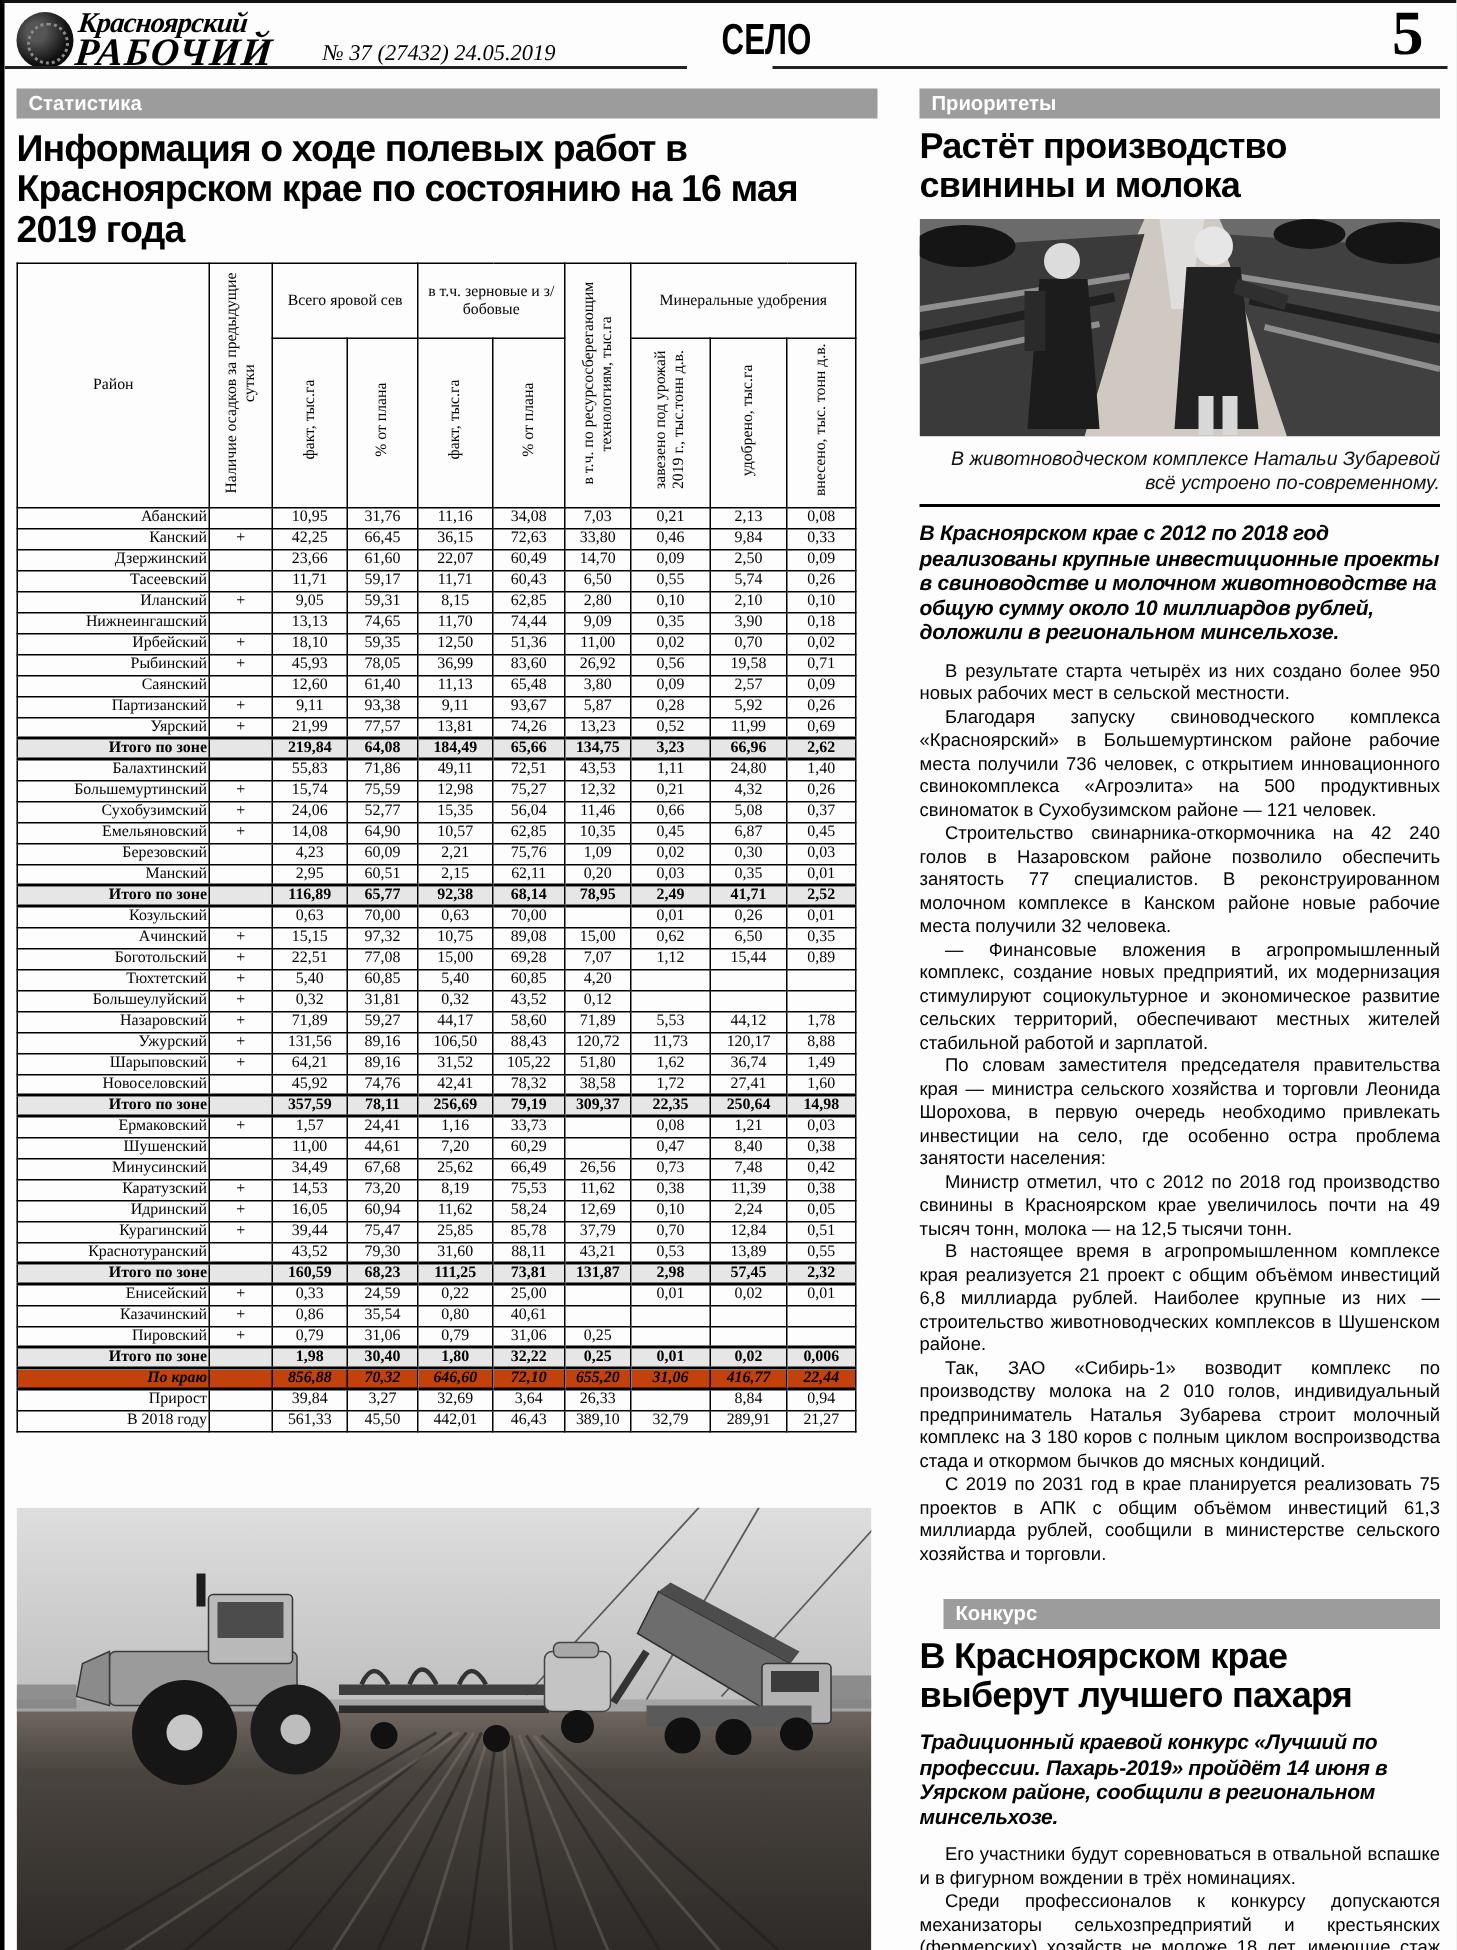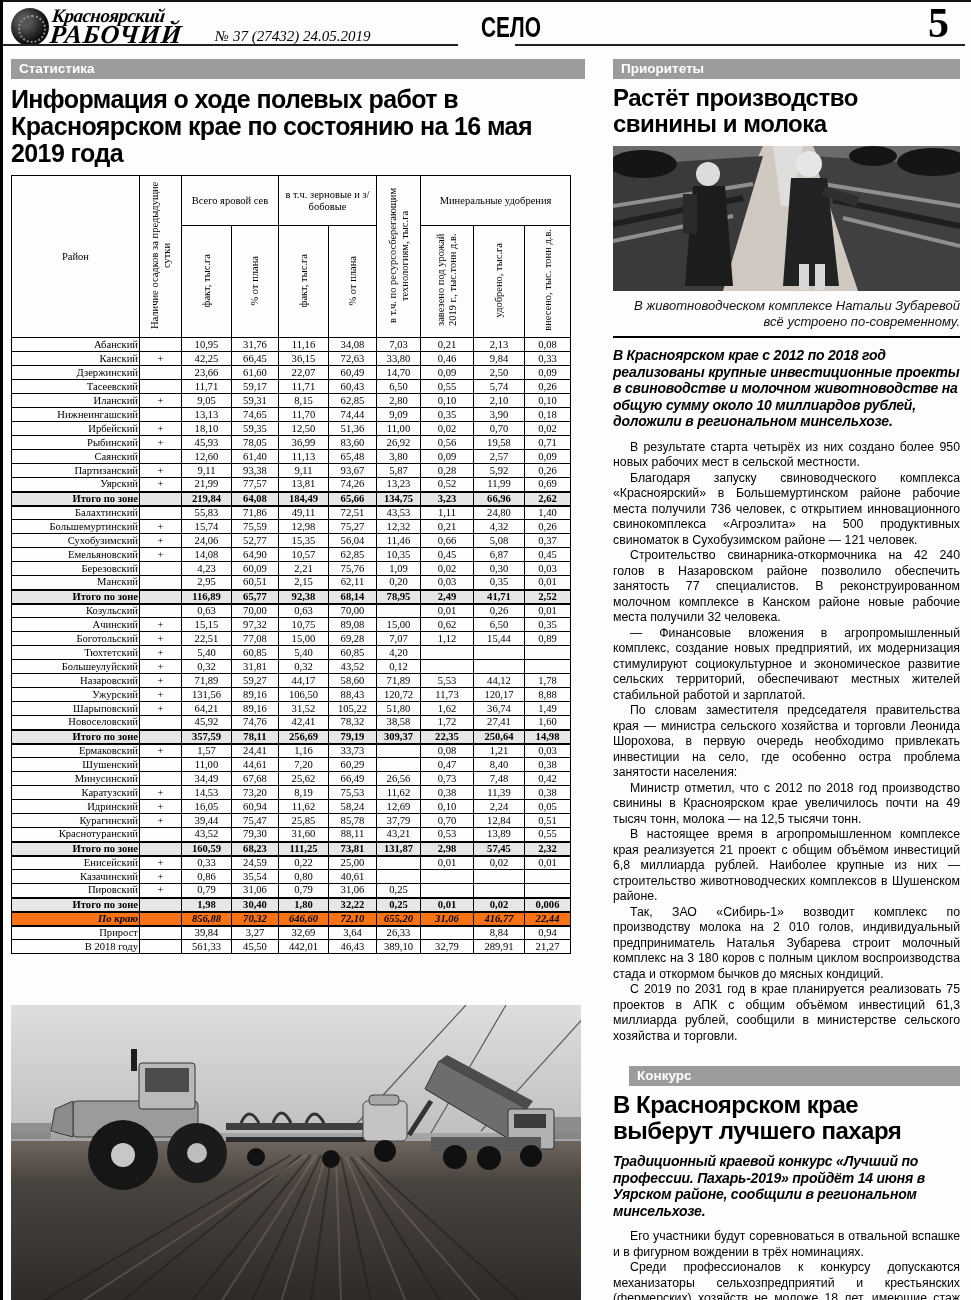--- a/index.html
+++ b/index.html
@@ -43,21 +43,21 @@
   .fw thead tr.gr th { height:50px; }
   .fw thead tr.sub th { height:112px; }
   .vert { writing-mode:vertical-rl; transform:rotate(180deg); display:inline-block;
     max-height:106px; font-size:10.5px; line-height:12px; }
   th.tall .vert { max-height:155px; }
   .fw tbody td { font-size:10.6px; line-height:12px; height:14px; text-align:center;
     padding:0 1px; white-space:nowrap; overflow:hidden; }
   .fw td.dist { text-align:right; padding-left:3px; }
   .fw tr.total td { font-weight:bold; background:#e6e6e6;
     border-top:2px solid #000; border-bottom:2px solid #000; }
-  .fw tr.kray td { font-weight:bold; font-style:italic; background:#f97316;
+  .fw tr.kray td { font-weight:bold; font-style:italic; background:#c2410c;
     border-top:2px solid #000; border-bottom:2px solid #000; }
   
   .photo-left { position:absolute; left:8px; top:1003px; width:570px; height:297px; overflow:hidden; }
   .photo-right { width:347px; height:145px; overflow:hidden; margin-top:2px; }
   
   .right-col { position:absolute; left:610px; top:57px; width:347px; }
   .headline-r { font-weight:bold; font-size:24px; line-height:26px; letter-spacing:-0.5px;
     margin:6px 0 9px 0; }
   .caption { font-style:italic; font-size:13px; line-height:16px; padding-left:18px;
     margin:7px 0 6px 0; color:#111;text-align:right; }

